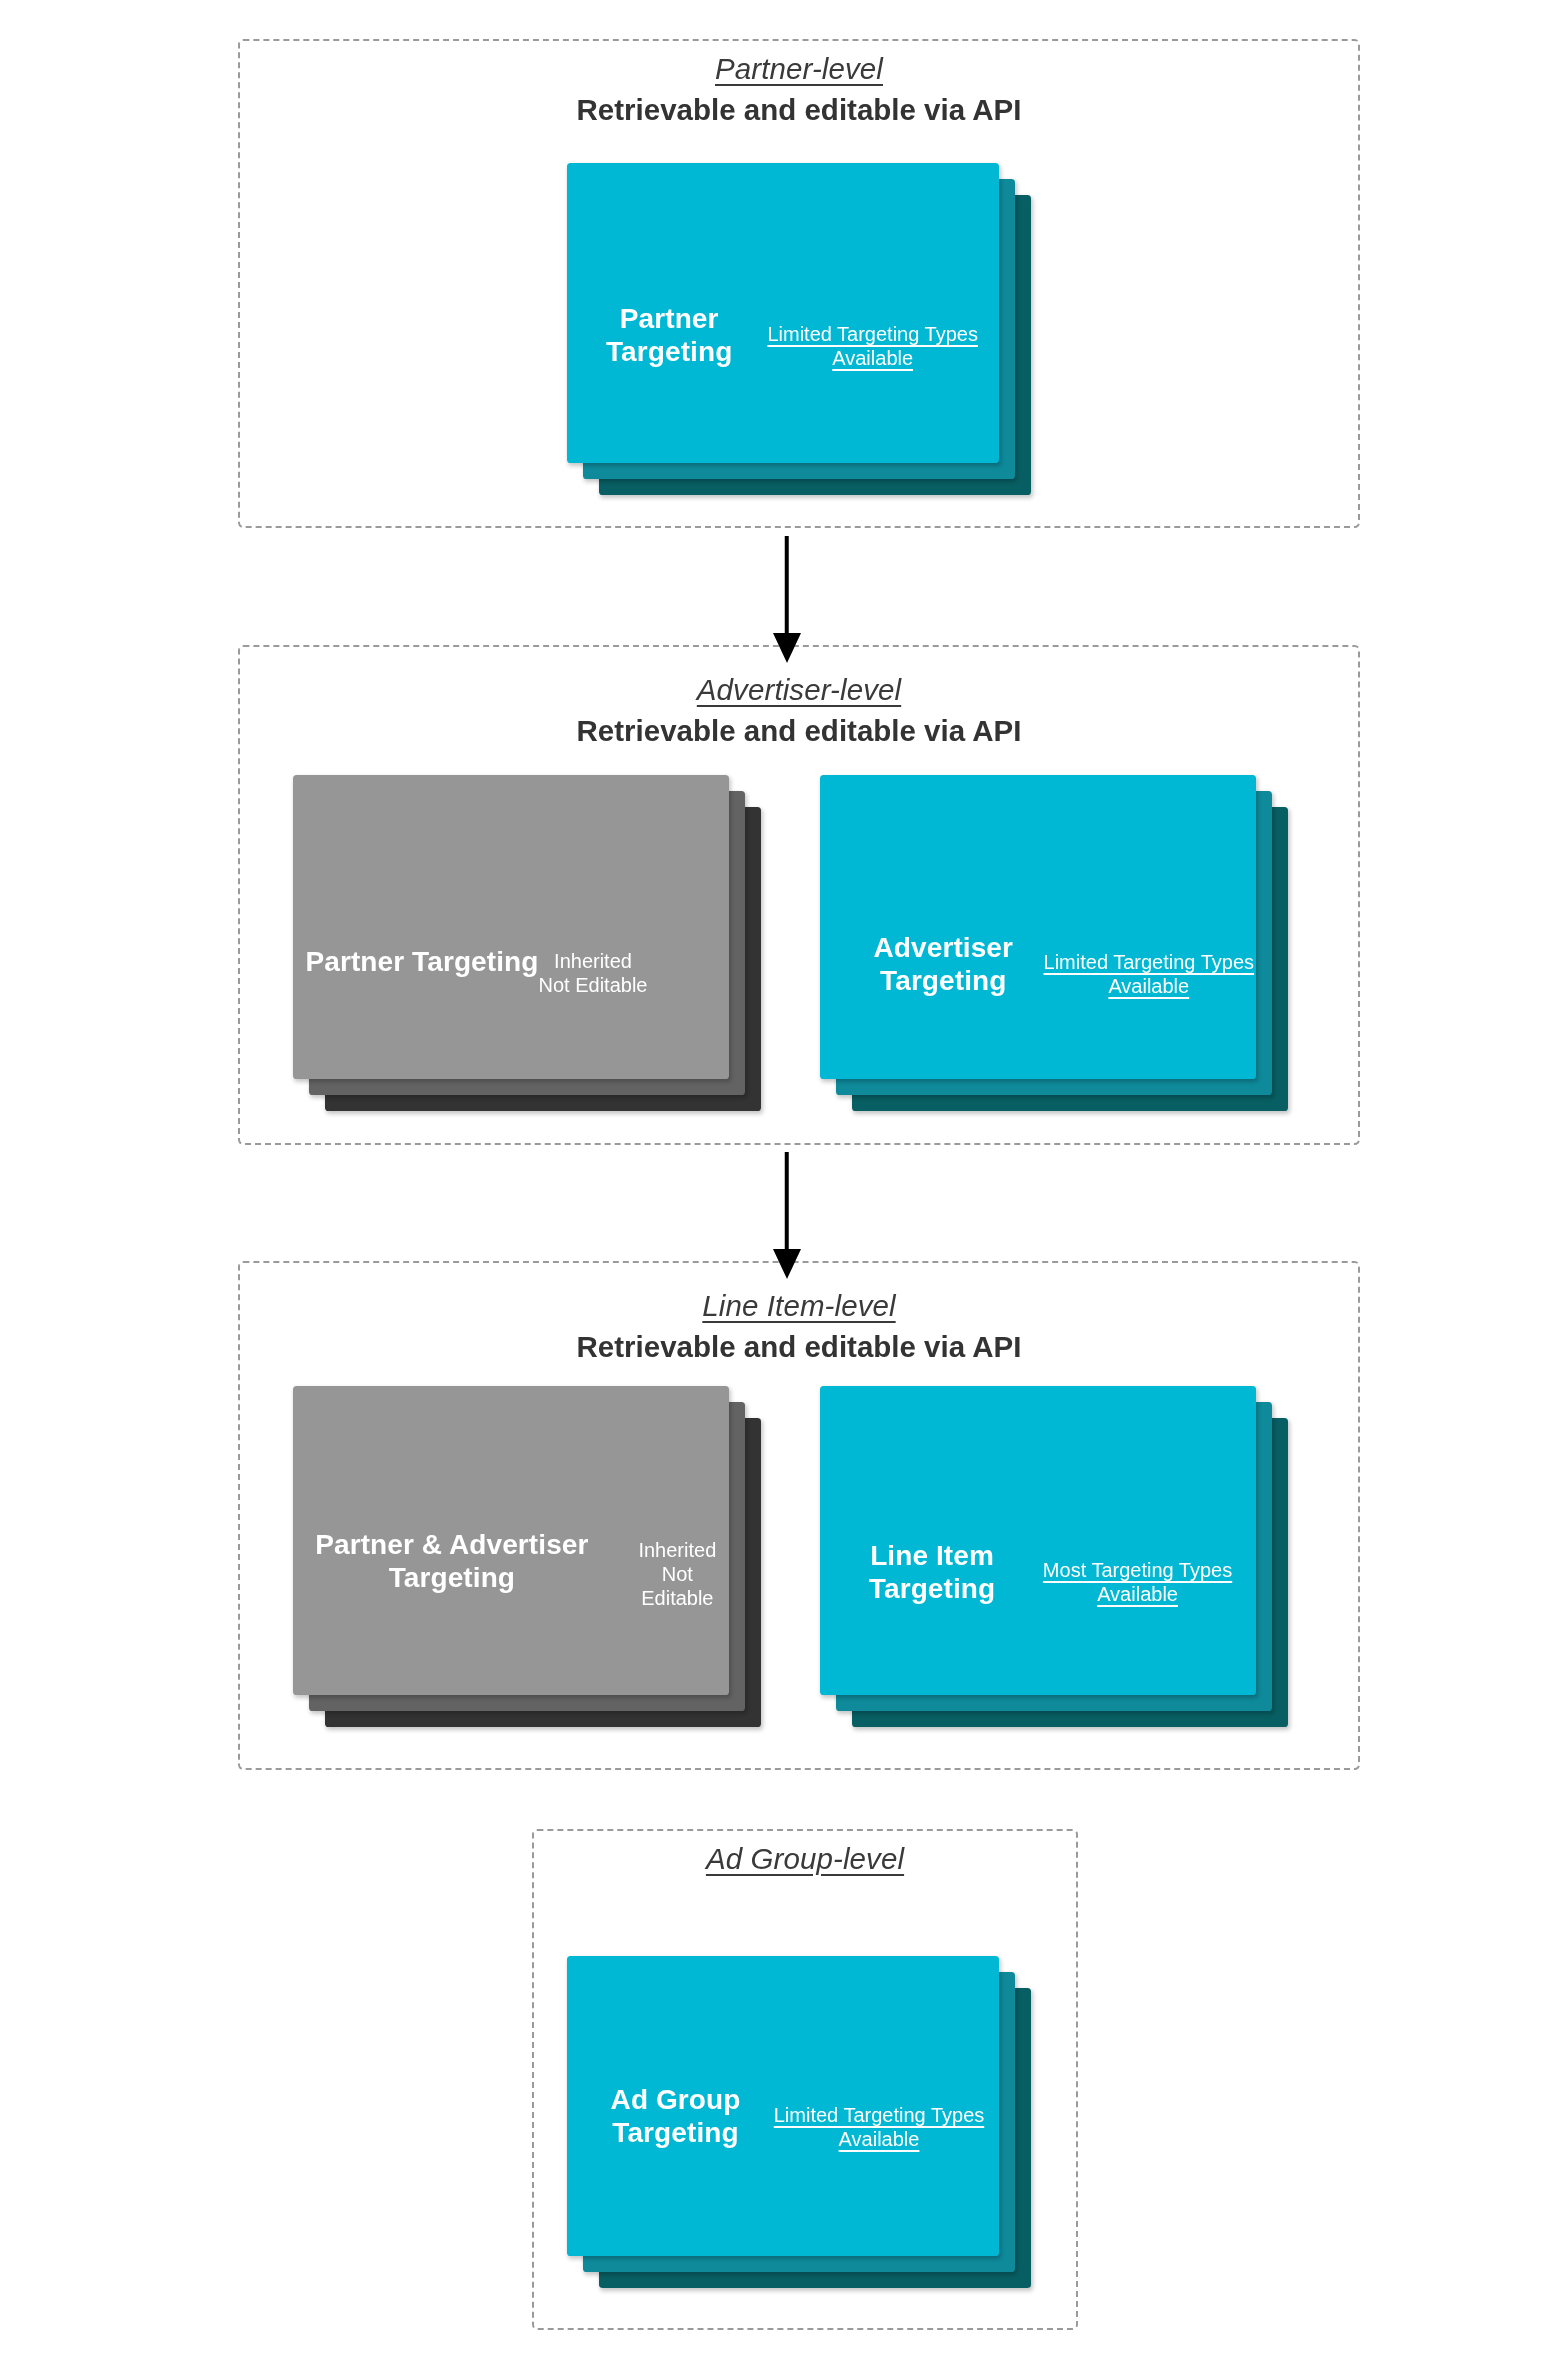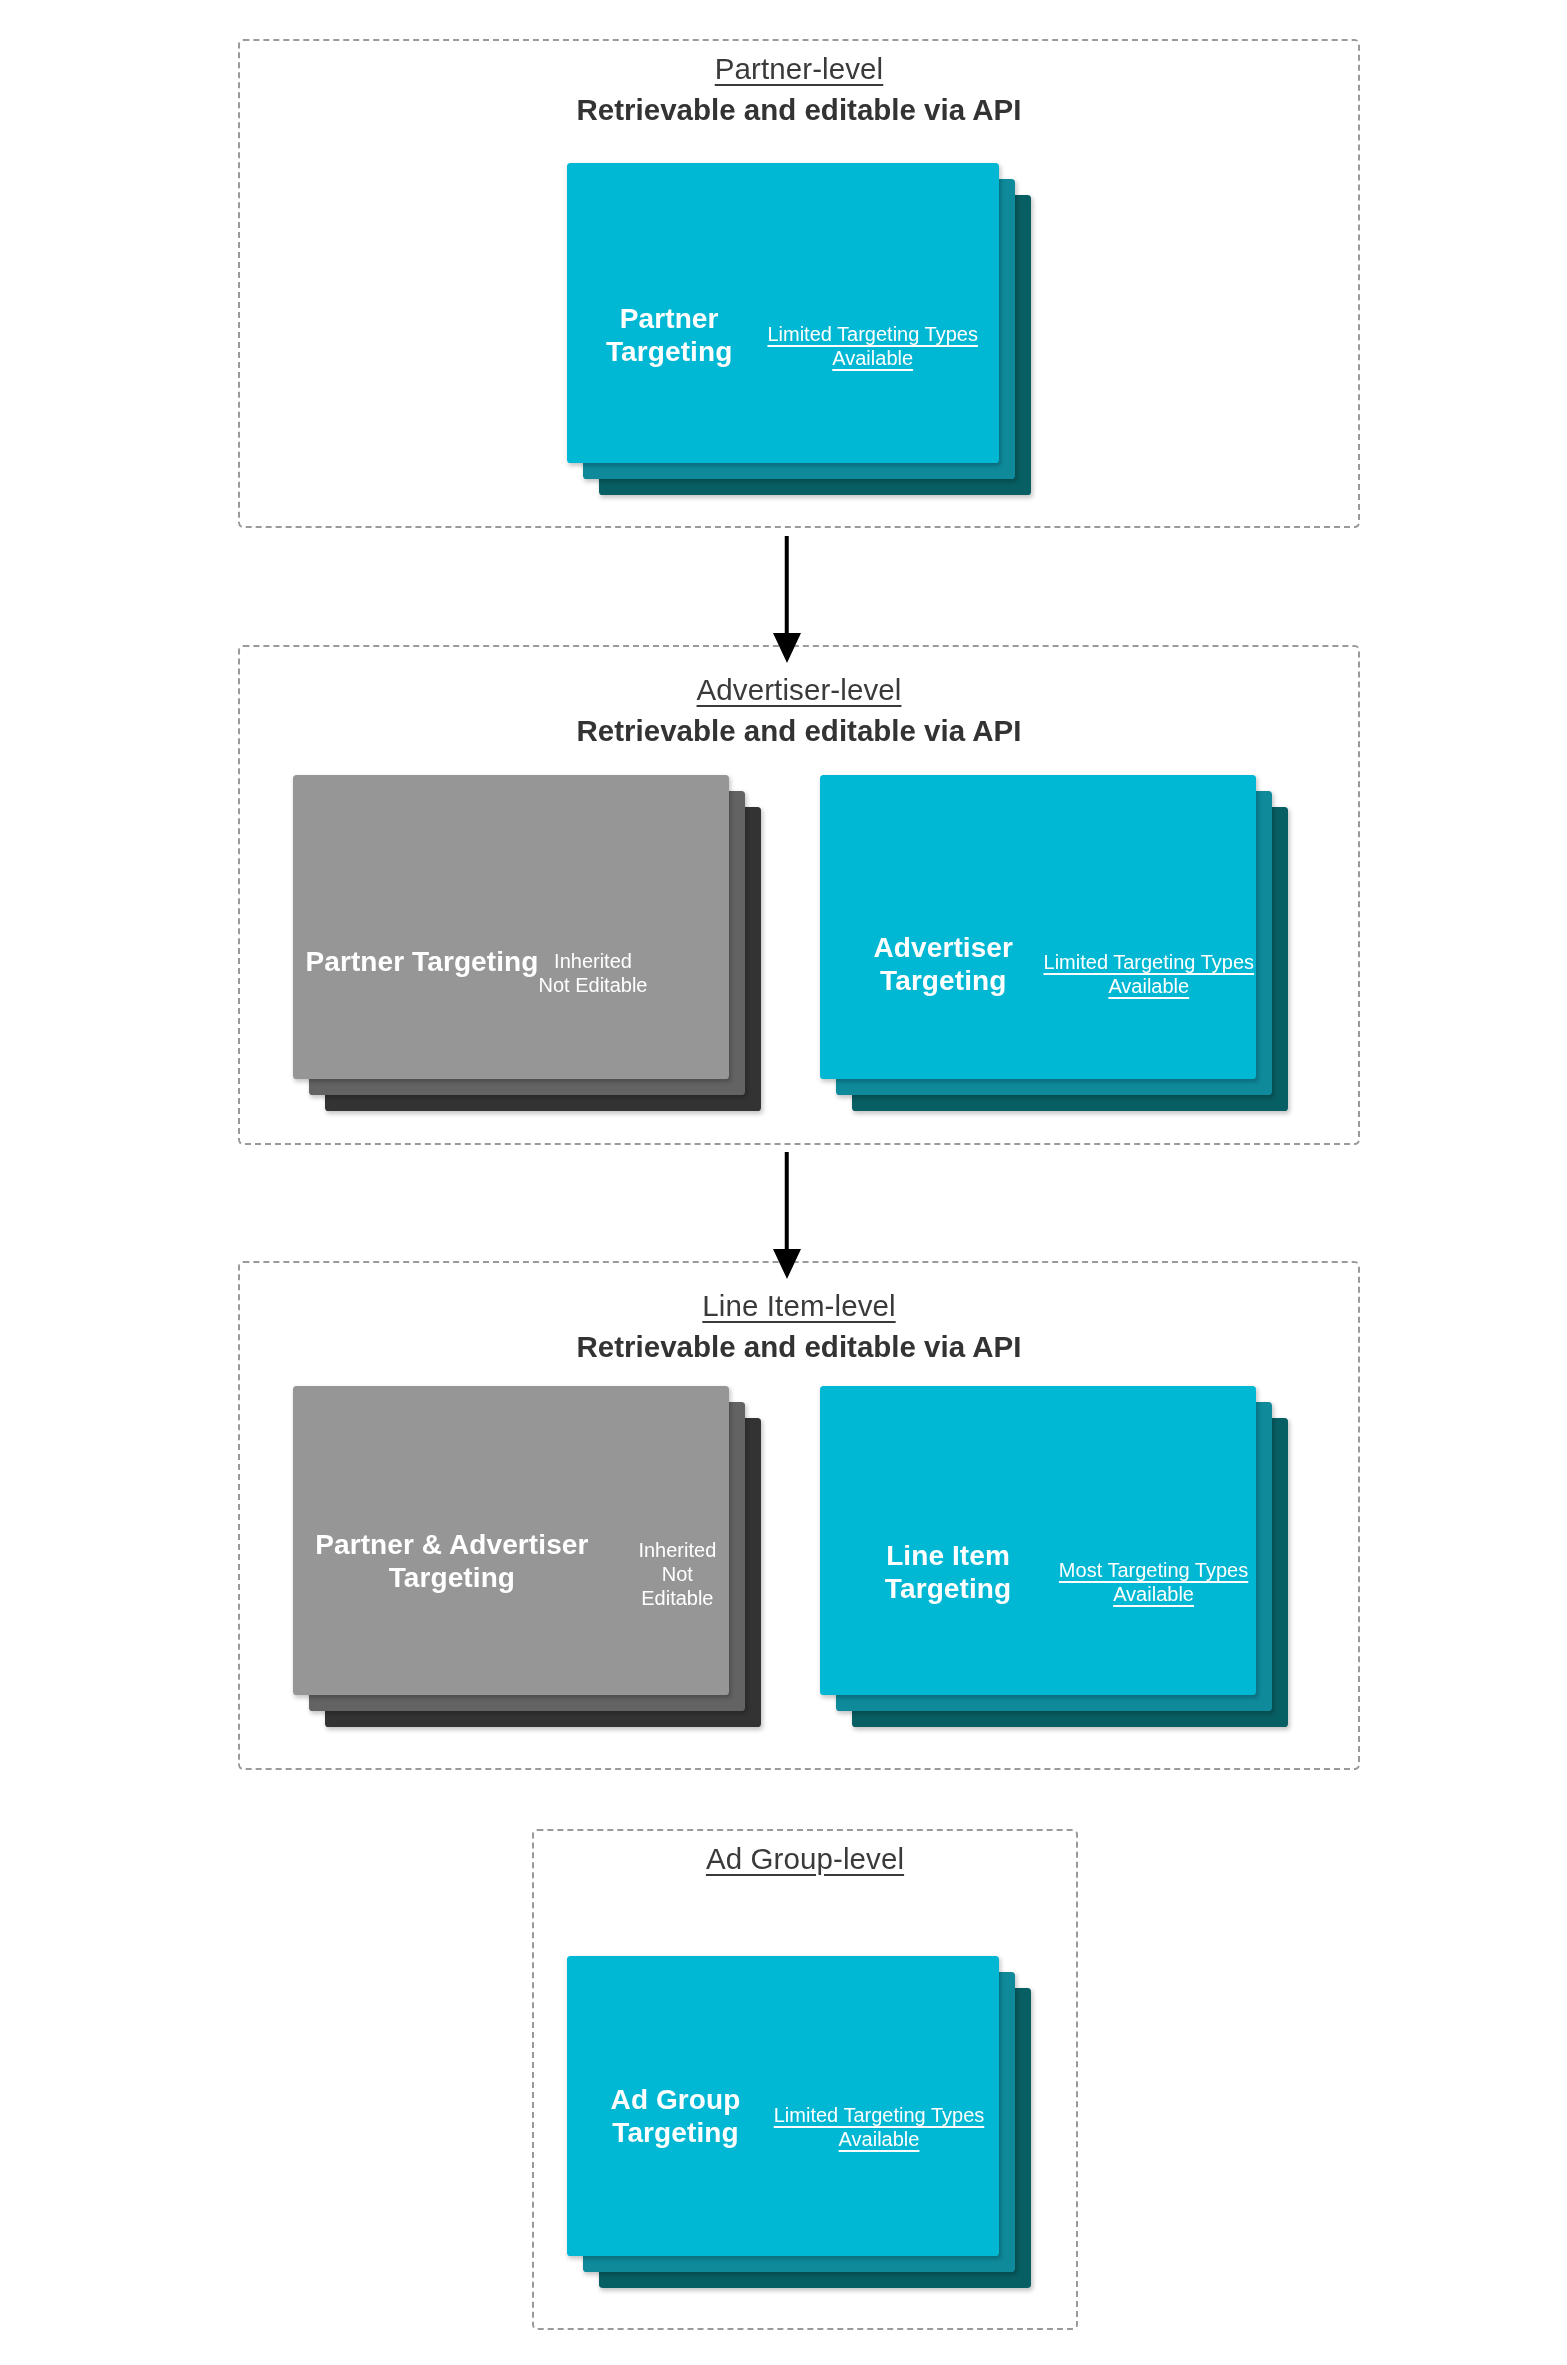--- a/index.html
+++ b/index.html
@@ -37,20 +37,21 @@
 
   .level-title {
     display: inline-block;
     font-size: 29.5px;
     font-weight: 400;
     color: #3a3a3a;
     text-decoration: underline;
     text-underline-offset: 4.5px;
     letter-spacing: 0.1px;
     line-height: 1.25;
+    font-style: italic;
   }
 
   .level-subtitle {
     display: block;
     font-size: 29.5px;
     font-weight: 700;
     color: #333333;
     line-height: 1.3;
     margin-top: 3.6px;
   }
@@ -203,21 +204,21 @@
       <div class="card-title" style="max-width:295px;">Partner &amp; Advertiser Targeting</div>
       <div class="card-sub no-underline" style="margin-top:23px; white-space:pre-line;">Inherited
 Not Editable</div>
     </div>
   </div>
 
   <div class="card-stack" style="left:820px; top:1386px; width:500px; height:357px;">
     <div class="card-layer back" style="left:32px; top:32px; width:436px; height:309px; background:#085f63;"></div>
     <div class="card-layer mid" style="left:16px; top:16px; width:436px; height:309px; background:#0e8a9b;"></div>
     <div class="card-layer front" style="left:0px; top:0px; width:436px; height:309px; background:#00b8d4;"></div>
-    <div class="card-front-content" style="left:0px; top:0px; width:436px; height:309px; padding-top:64px;margin-left:16px;">
+    <div class="card-front-content" style="left:0px; top:0px; width:436px; height:309px; padding-top:64px;">
       <div class="card-title">Line Item Targeting</div>
       <div class="card-sub" style="margin-top:19.6px; max-width:268px;">Most Targeting Types Available</div>
     </div>
   </div>
 
   <div class="level-box" style="left:532px; top:1829px; width:546px; height:501px;"></div>
 
   <div class="level-header" style="left:532px; top:1841px; width:546px;">
     <span class="level-title">Ad Group-level</span>
   </div>

